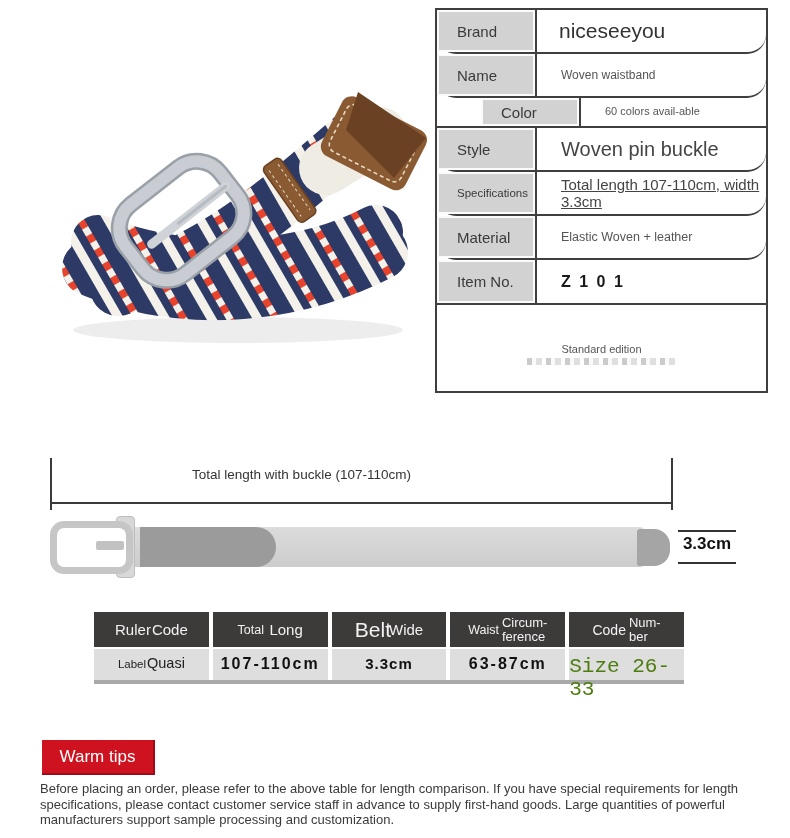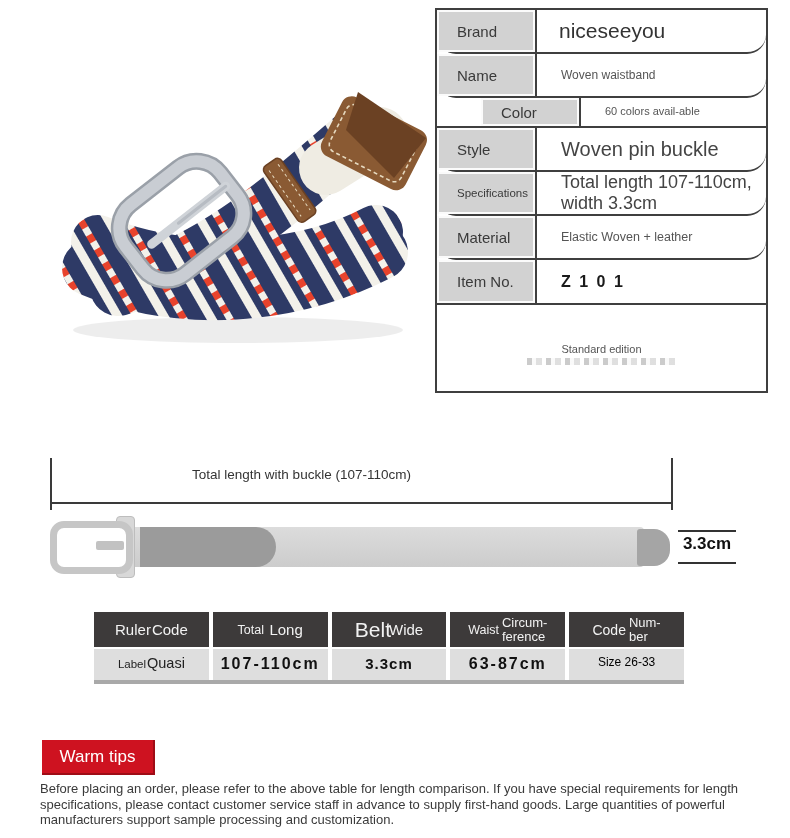--- a/index.html
+++ b/index.html
@@ -24,21 +24,21 @@
     display:flex; align-items:center; padding-left:20px;
     color:#3a3a3a; font-size:15px; box-shadow:inset 0 0 0 2px #fbfbfb;
   }
   .spec-value { flex:1; display:flex; align-items:center; padding-left:24px; color:#444; }
   .h44 { height:44px;border-radius:19px; } .h43 { height:30px;padding-left:44px; } .h45 { height:45px; }
   .r-brand .spec-value { font-size:21px; color:#333; padding-left:22px; }
   .r-name  .spec-value { font-size:12px; color:#555; }
   .r-color .spec-value span { display:block; max-width:100px; font-size:11px; line-height:1.2; color:#555; }
   .r-style .spec-value { font-size:20px; color:#444; }
   .r-specs .spec-label { font-size:11.5px; }
-  .r-specs .spec-value { font-size:18px; color:#444; }
+  .r-specs .spec-value { font-size:15px; color:#444;text-decoration:underline; }
   .r-material .spec-value { font-size:12.5px; color:#555; }
   .r-item .spec-value { font-size:16px; font-weight:bold; letter-spacing:2px; color:#1a1a1a; }
   .spec-footer { height:86px; padding-top:38px; text-align:center; }
   .spec-footer .note { font-size:11px; color:#555; }
   .faded-line {
     width:150px; height:7px; margin:3px auto 0;
     background:repeating-linear-gradient(90deg, rgba(140,140,140,.45) 0 5px,
       rgba(220,220,220,.15) 5px 9px, rgba(150,150,150,.3) 9px 15px, transparent 15px 19px);
     filter:blur(.6px);
   }
@@ -75,21 +75,21 @@
                      display:flex; align-items:baseline; justify-content:center; padding-top:6px; }
   .hp  { font-size:15px; }
   .hp-sm { font-size:12.5px; }
   .hp-lg { font-size:21px; font-weight:500; }
   .hsub { font-size:15px; margin-left:1px; }
   .hstack { font-size:13px; line-height:1.05; text-align:left; margin-left:3px; align-self:center; }
   .vpre { font-size:11.5px; color:#222; margin-right:1px; }
   .vmain { font-size:14.5px; color:#222; }
   .vnum { font-size:16px; font-weight:bold; letter-spacing:2px; }
   .vnum-sm { font-size:15px; font-weight:bold; letter-spacing:1px; }
-  .vsize { font-size:12px; color:#000000; }
+  .vsize { font-size:21px; color:#4d7c0f;font-family:Liberation Mono, monospace; }
 
   
   .warm-tips { position:absolute; left:42px; top:740px; width:113px; height:35px;
                color:#fff; font-size:17px; display:flex; align-items:center; justify-content:center;
                border-right:2px solid rgba(120,8,14,.55); border-bottom:2px solid rgba(120,8,14,.55); }
   .tips-text { position:absolute; left:40px; top:781px; width:748px;
                font-size:13px; line-height:1.2; color:#3a3a3a; }
 </style>
 </head>
 <body>

